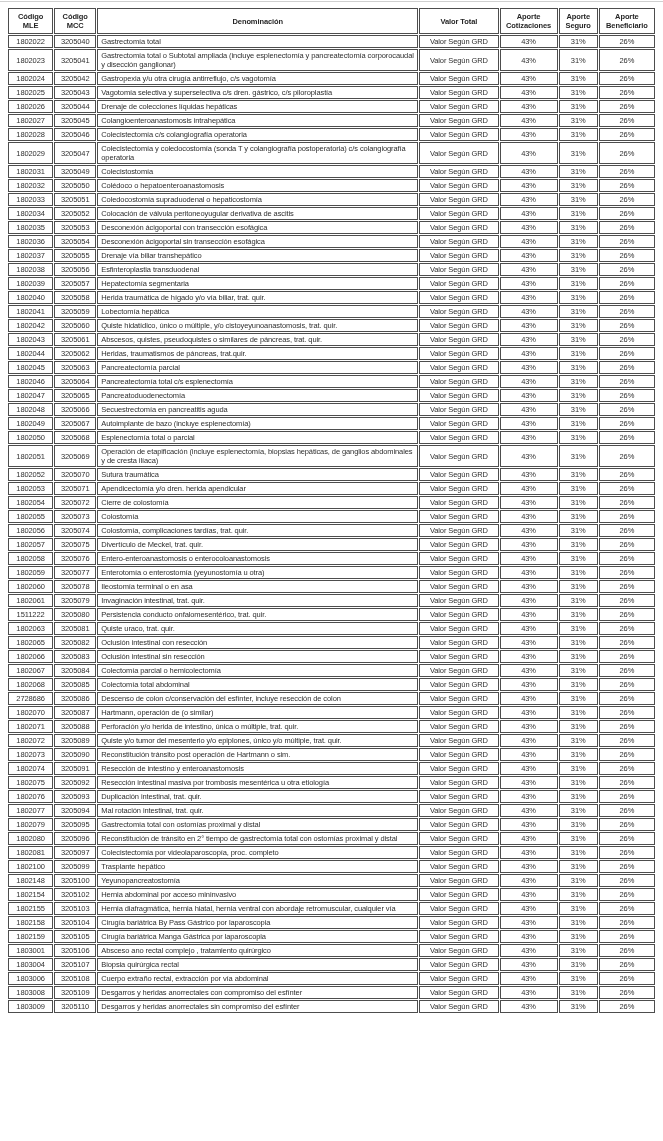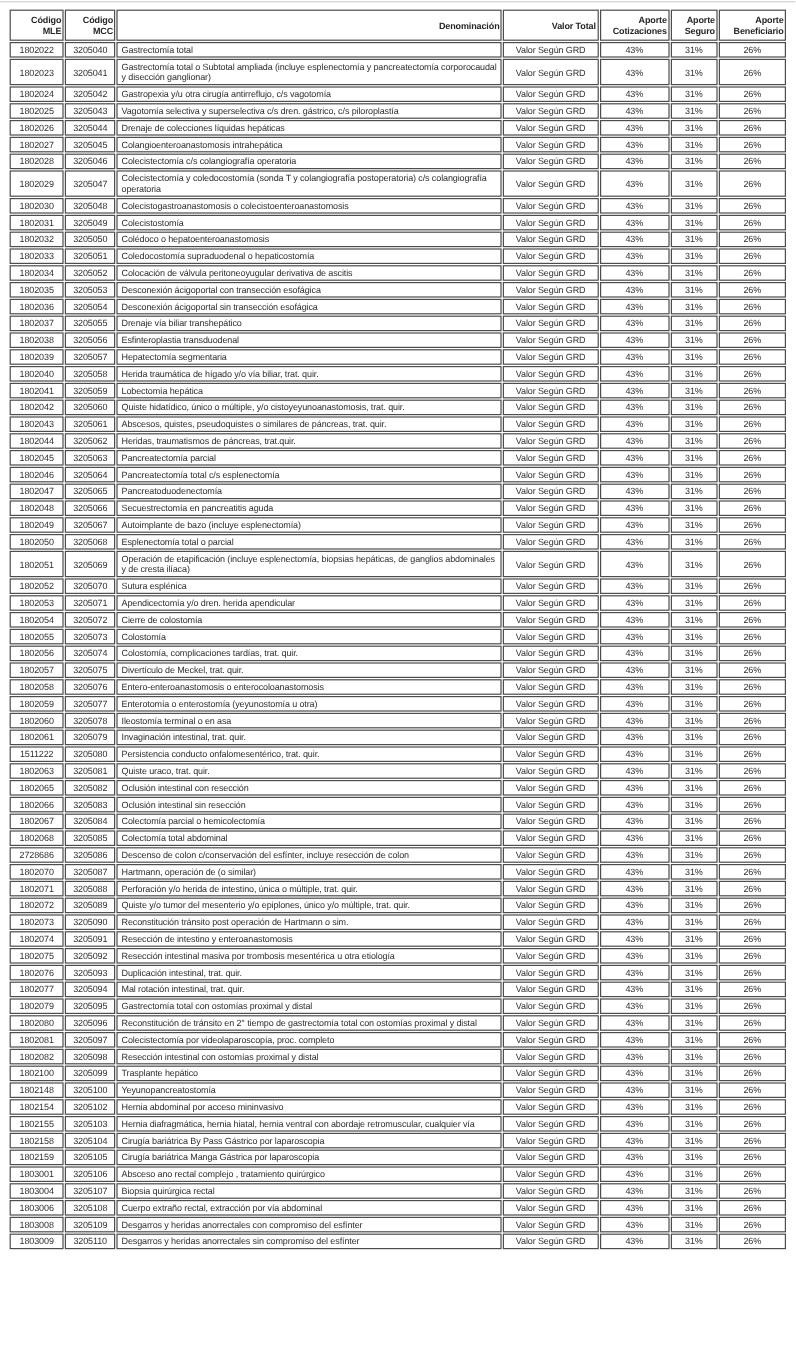--- a/index.html
+++ b/index.html
@@ -36,21 +36,21 @@
     font-size: 7.5px;
     line-height: 9px;
     letter-spacing: -0.1px;
     padding: 1px 3px;
     vertical-align: middle;
     overflow: hidden;
     word-wrap: break-word;
   }
   table.tariff th {
     font-weight: bold;
-    text-align: right;
+    text-align: center;
     padding: 2px 1px;
     height: 20px;
     color: #262626;
     margin-top: 31px;
   }
   td.c-code  { text-align: center; }
   td.c-den   { text-align: left; }
   td.c-val   { text-align: center; }
   td.c-pct   { text-align: center; }
   col.w-mle { width: 45px; }
@@ -154,29 +154,20 @@
       <tr>
         <td class="c-code">1802029</td>
         <td class="c-code">3205047</td>
         <td class="c-den">Colecistectomía y coledocostomía (sonda T y colangiografía postoperatoria) c/s colangiografía operatoria</td>
         <td class="c-val">Valor Según GRD</td>
         <td class="c-pct">43%</td>
         <td class="c-pct">31%</td>
         <td class="c-pct">26%</td>
       </tr>
       <tr>
-        <td class="c-code">1802030</td>
-        <td class="c-code">3205048</td>
-        <td class="c-den">Colecistogastroanastomosis o colecistoenteroanastomosis</td>
-        <td class="c-val">Valor Según GRD</td>
-        <td class="c-pct">43%</td>
-        <td class="c-pct">31%</td>
-        <td class="c-pct">26%</td>
-      </tr>
-      <tr>
         <td class="c-code">1802031</td>
         <td class="c-code">3205049</td>
         <td class="c-den">Colecistostomía</td>
         <td class="c-val">Valor Según GRD</td>
         <td class="c-pct">43%</td>
         <td class="c-pct">31%</td>
         <td class="c-pct">26%</td>
       </tr>
       <tr>
         <td class="c-code">1802032</td>
@@ -354,21 +345,21 @@
         <td class="c-code">3205069</td>
         <td class="c-den">Operación de etapificación (incluye esplenectomía, biopsias hepáticas, de ganglios abdominales y de cresta ilíaca)</td>
         <td class="c-val">Valor Según GRD</td>
         <td class="c-pct">43%</td>
         <td class="c-pct">31%</td>
         <td class="c-pct">26%</td>
       </tr>
       <tr>
         <td class="c-code">1802052</td>
         <td class="c-code">3205070</td>
-        <td class="c-den">Sutura esplénica</td>
+        <td class="c-den">Sutura traumática</td>
         <td class="c-val">Valor Según GRD</td>
         <td class="c-pct">43%</td>
         <td class="c-pct">31%</td>
         <td class="c-pct">26%</td>
       </tr>
       <tr>
         <td class="c-code">1802053</td>
         <td class="c-code">3205071</td>
         <td class="c-den">Apendicectomía y/o dren. herida apendicular</td>
         <td class="c-val">Valor Según GRD</td>
@@ -598,29 +589,20 @@
         <td class="c-den">Reconstitución de tránsito en 2° tiempo de gastrectomía total con ostomías proximal y distal</td>
         <td class="c-val">Valor Según GRD</td>
         <td class="c-pct">43%</td>
         <td class="c-pct">31%</td>
         <td class="c-pct">26%</td>
       </tr>
       <tr>
         <td class="c-code">1802081</td>
         <td class="c-code">3205097</td>
         <td class="c-den">Colecistectomía por videolaparoscopía, proc. completo</td>
-        <td class="c-val">Valor Según GRD</td>
-        <td class="c-pct">43%</td>
-        <td class="c-pct">31%</td>
-        <td class="c-pct">26%</td>
-      </tr>
-      <tr>
-        <td class="c-code">1802082</td>
-        <td class="c-code">3205098</td>
-        <td class="c-den">Resección intestinal con ostomías proximal y distal</td>
         <td class="c-val">Valor Según GRD</td>
         <td class="c-pct">43%</td>
         <td class="c-pct">31%</td>
         <td class="c-pct">26%</td>
       </tr>
       <tr>
         <td class="c-code">1802100</td>
         <td class="c-code">3205099</td>
         <td class="c-den">Trasplante hepático</td>
         <td class="c-val">Valor Según GRD</td>

